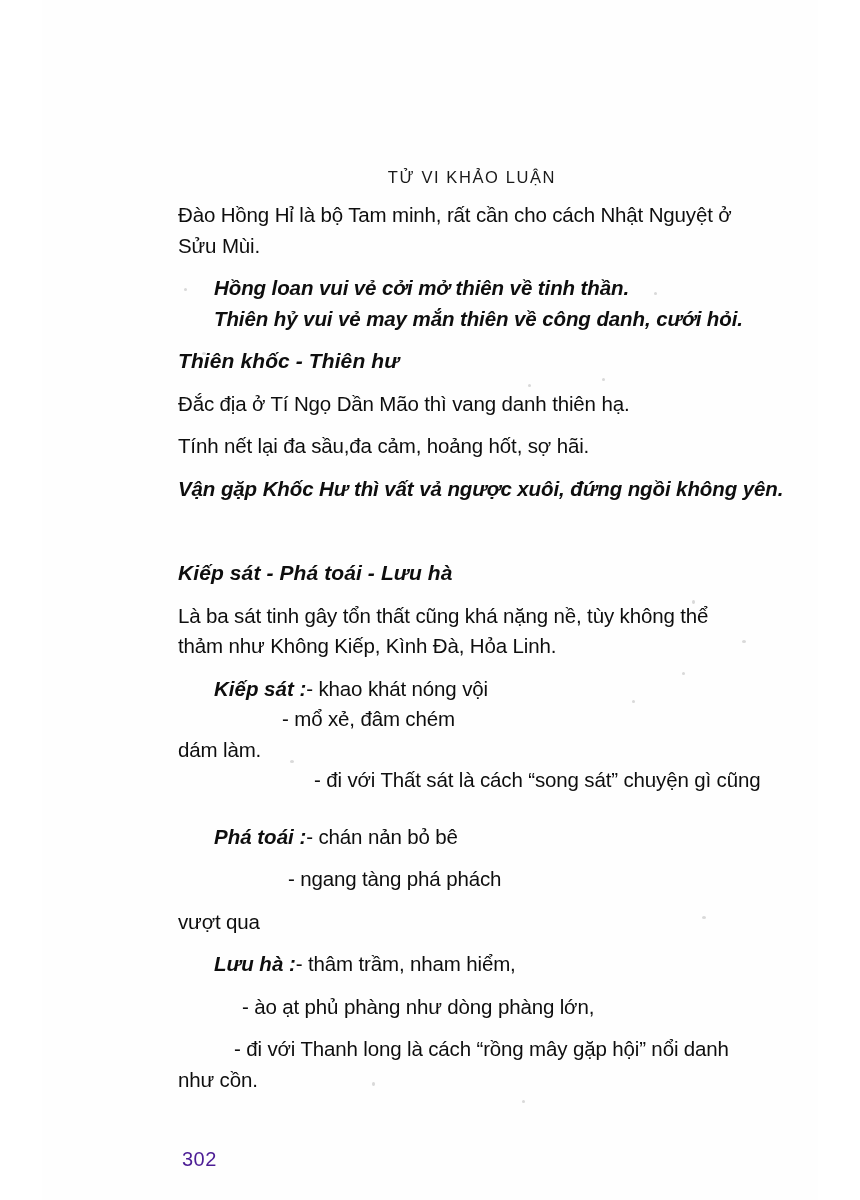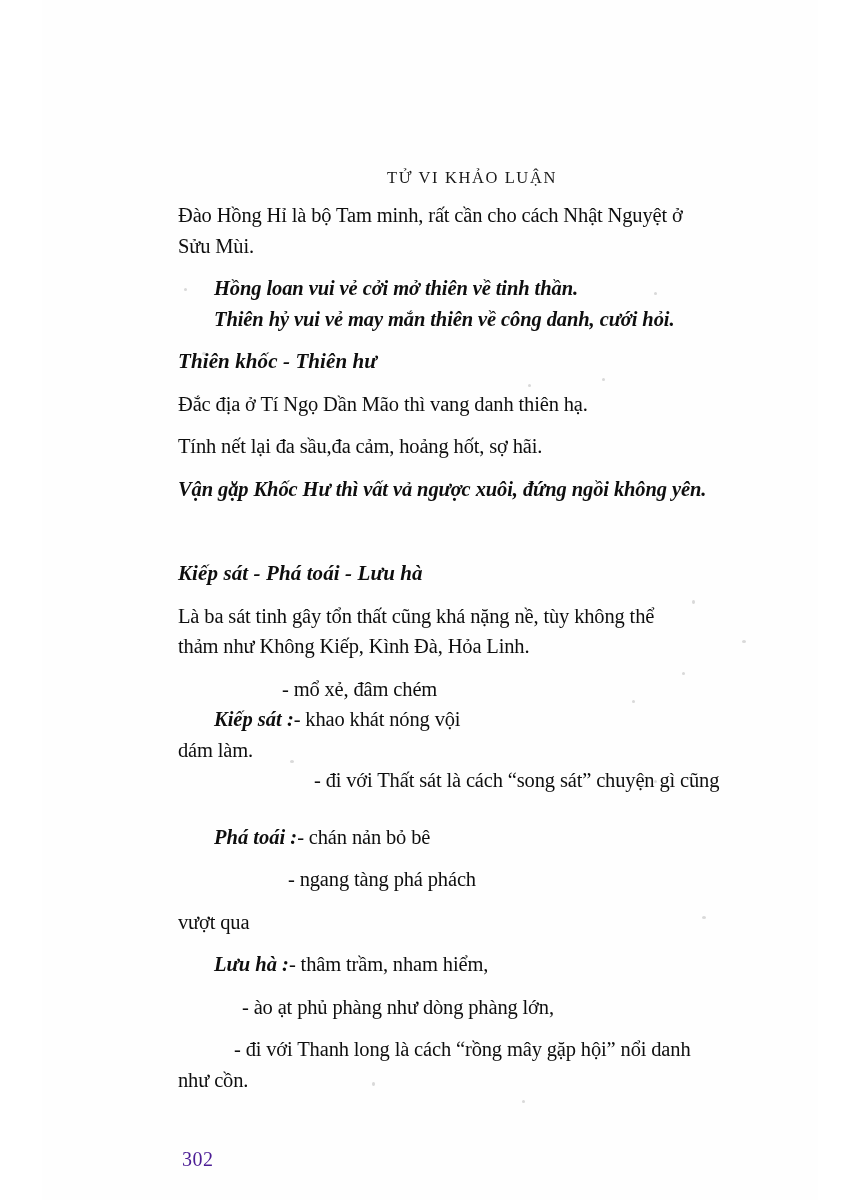--- a/index.html
+++ b/index.html
@@ -8,21 +8,21 @@
     padding: 0;
     background: #ffffff;
   }
   .page {
     position: relative;
     width: 776px;
     height: 1200px;
     margin: 0 auto;
     background: #fefefe;
     overflow: hidden;
-    font-family: Liberation Serif, serif;
+    font-family: Liberation Sans, sans-serif;
     color: #111111;
   }
 
   
   .running-header {
     position: absolute;
     top: 168px;
     left: 0;
     width: 860px;
     text-align: center;
@@ -157,24 +157,24 @@
 
     <div class="line heading">Kiếp sát - Phá toái - Lưu hà</div>
 
     <div class="gap-sm"></div>
 
     <div class="line roman">Là ba sát tinh gây tổn thất cũng khá nặng nề, tùy không thể</div>
     <div class="line roman">thảm như Không Kiếp, Kình Đà, Hỏa Linh.</div>
 
     <div class="gap-sm"></div>
 
-    <div class="line roman ind-2">- mổ xẻ, đâm chém</div>
     <div class="line ind-1">
       <span class="lead">Kiếp sát :</span><span class="roman">- khao khát nóng vội</span>
     </div>
+    <div class="line roman ind-2">- mổ xẻ, đâm chém</div>
     <div class="line roman">dám làm.</div>
     <div class="line roman ind-3">- đi với Thất sát là cách “song sát” chuyện gì cũng</div>
 
     <div class="gap-md"></div>
 
     <div class="line ind-1">
       <span class="lead">Phá toái :</span><span class="roman">- chán nản bỏ bê</span>
     </div>
 
     <div class="gap-sm"></div>

